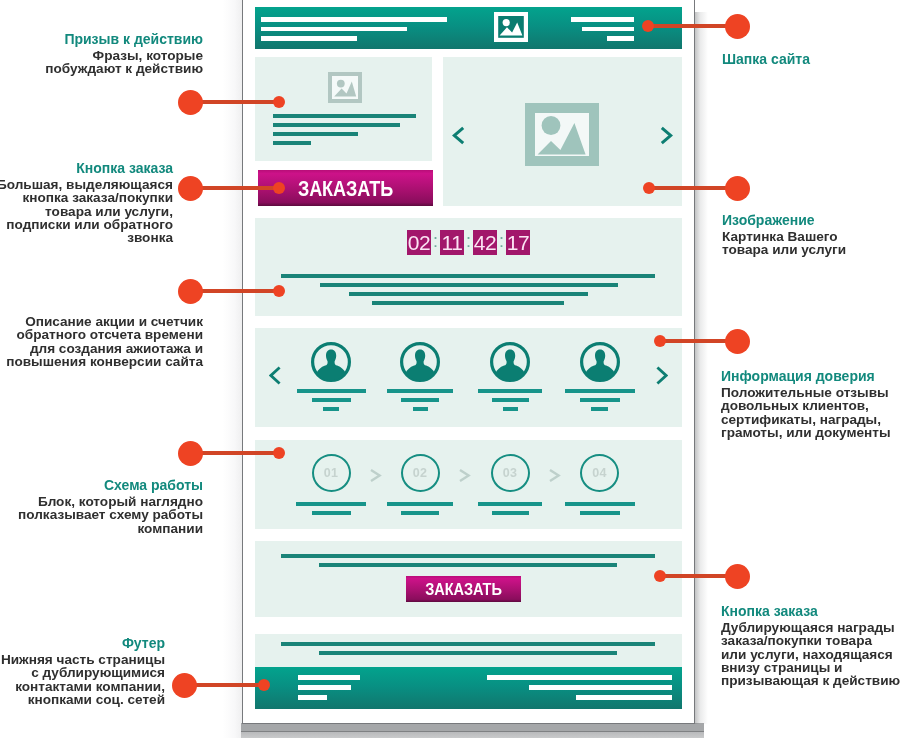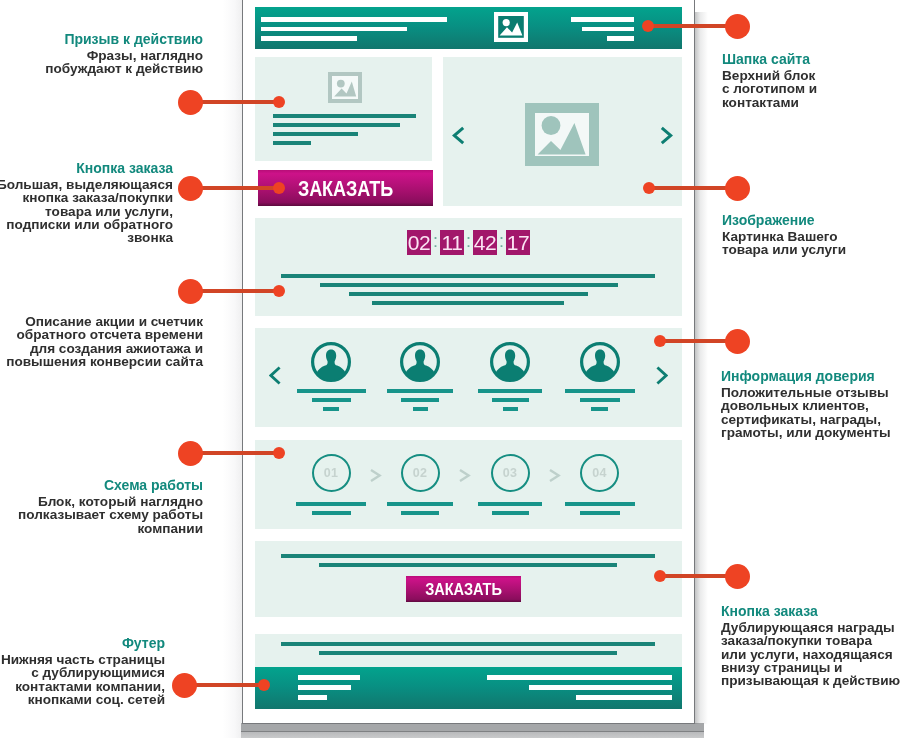--- a/index.html
+++ b/index.html
@@ -274,21 +274,21 @@
         <div class="wline" style="left:321px;top:28px;width:96px;"></div>
       </div>
     </div>
 
   </div>
 
   <div class="callout-layer" id="callouts">
       <div class="cl left" style="right: 706px; text-align: right; top: 30px;">
         <div class="cl-title">Призыв к действию</div>
         <div class="cl-body">
-          <div>Фразы, наглядно</div>
+          <div>Фразы, которые</div>
           <div>побуждают к действию</div>
         </div>
       </div>
       <div class="lead" style="left: 190px; width: 89px; top: 100px;"></div>
       <div class="dot-big" style="left: 177.5px; top: 89.5px; width: 25px; height: 25px;"></div>
       <div class="dot-sm" style="left: 273px; top: 96px; width: 12px; height: 12px;"></div>
       <div class="cl left" style="right: 736px; text-align: right; top: 159px;">
         <div class="cl-title">Кнопка заказа</div>
         <div class="cl-body">
           <div>Большая, выделяющаяся</div>
@@ -330,25 +330,20 @@
           <div>с дублирующимися</div>
           <div>контактами компании,</div>
           <div>кнопками соц. сетей</div>
         </div>
       </div>
       <div class="lead" style="left: 184px; width: 80px; top: 683px;"></div>
       <div class="dot-big" style="left: 171.5px; top: 672.5px; width: 25px; height: 25px;"></div>
       <div class="dot-sm" style="left: 258px; top: 679px; width: 12px; height: 12px;"></div>
       <div class="cl right" style="left: 722px; text-align: left; top: 50px;">
         <div class="cl-title">Шапка сайта</div>
-        <div class="cl-body">
-          <div>Верхний блок</div>
-          <div>с логотипом и</div>
-          <div>контактами</div>
-        </div>
       </div>
       <div class="lead" style="left: 648px; width: 89px; top: 24px;"></div>
       <div class="dot-big" style="left: 724.5px; top: 13.5px; width: 25px; height: 25px;"></div>
       <div class="dot-sm" style="left: 642px; top: 20px; width: 12px; height: 12px;"></div>
       <div class="cl right" style="left: 722px; text-align: left; top: 211px;">
         <div class="cl-title">Изображение</div>
         <div class="cl-body">
           <div>Картинка Вашего</div>
           <div>товара или услуги</div>
         </div>

